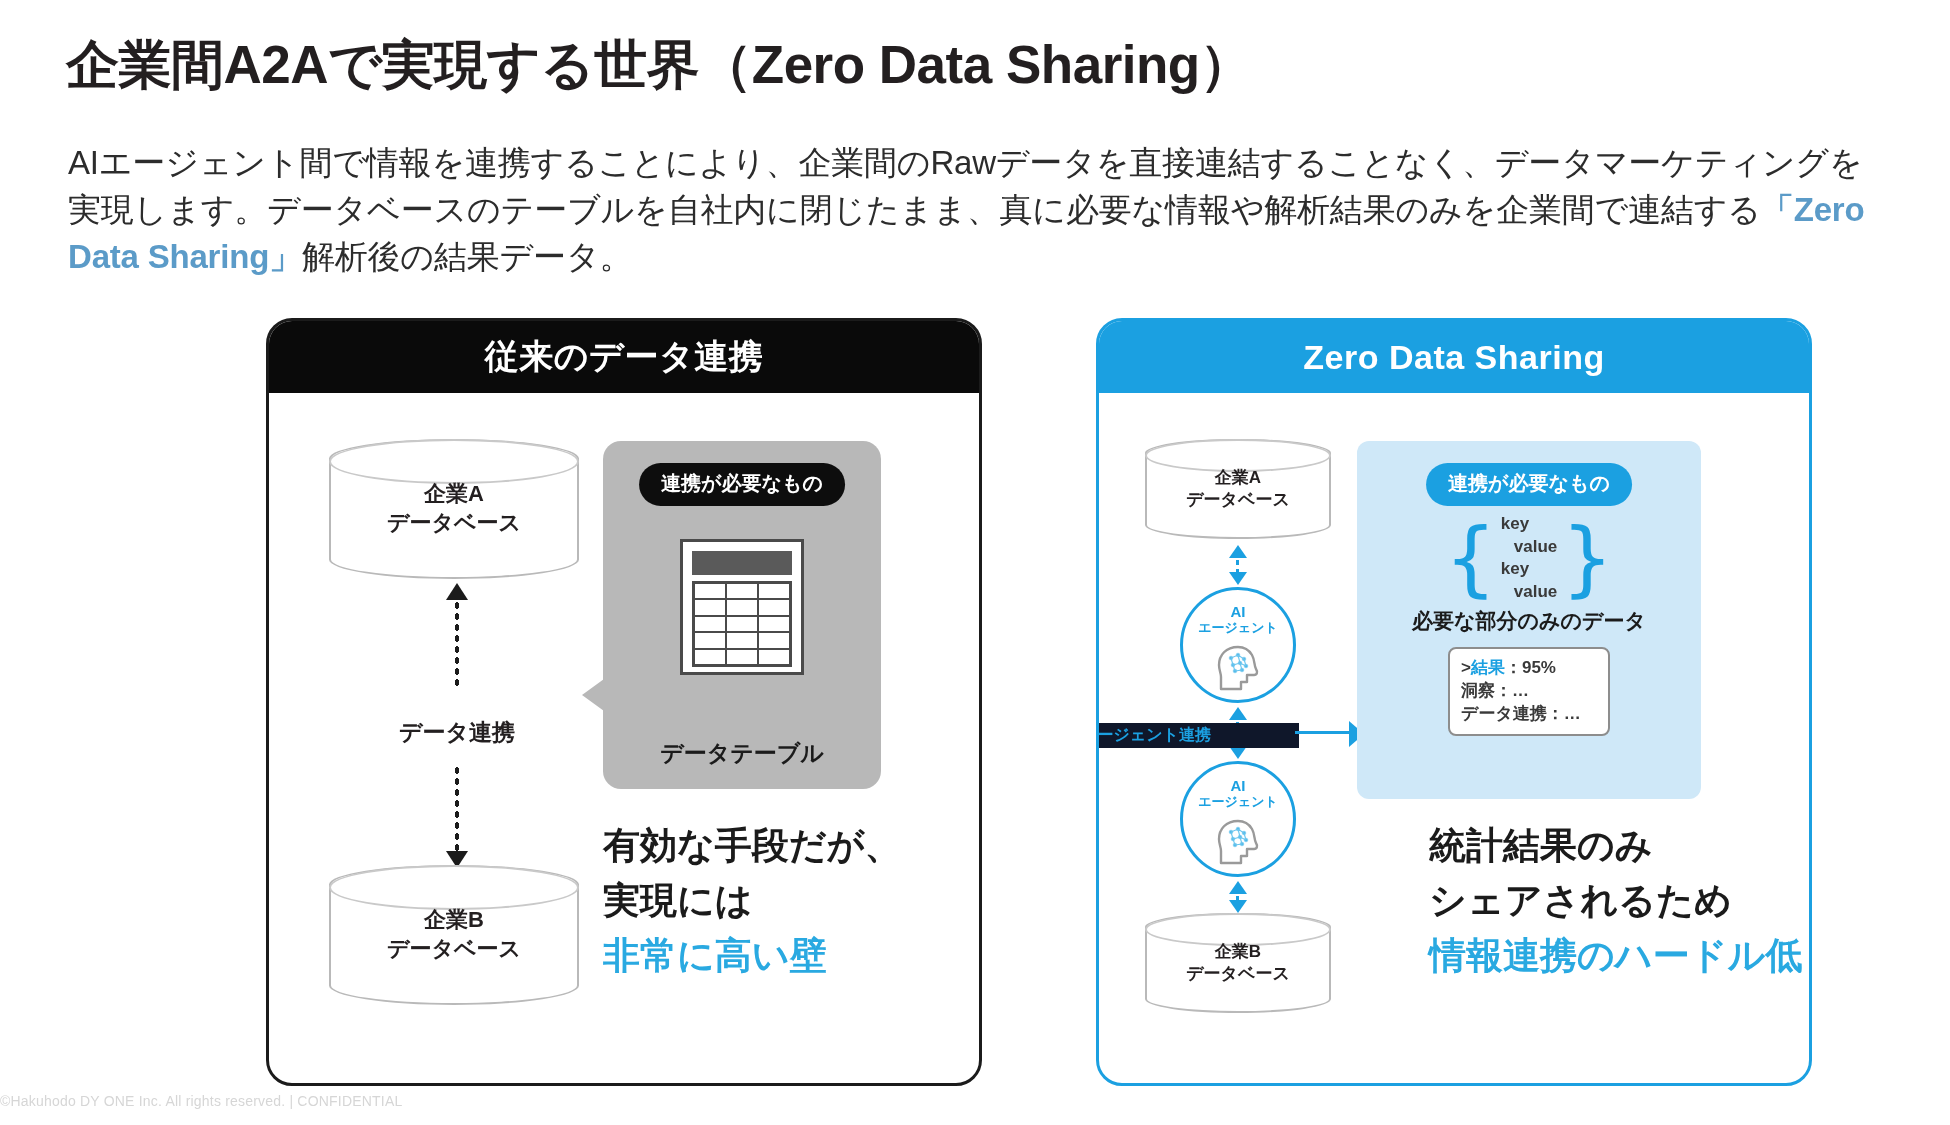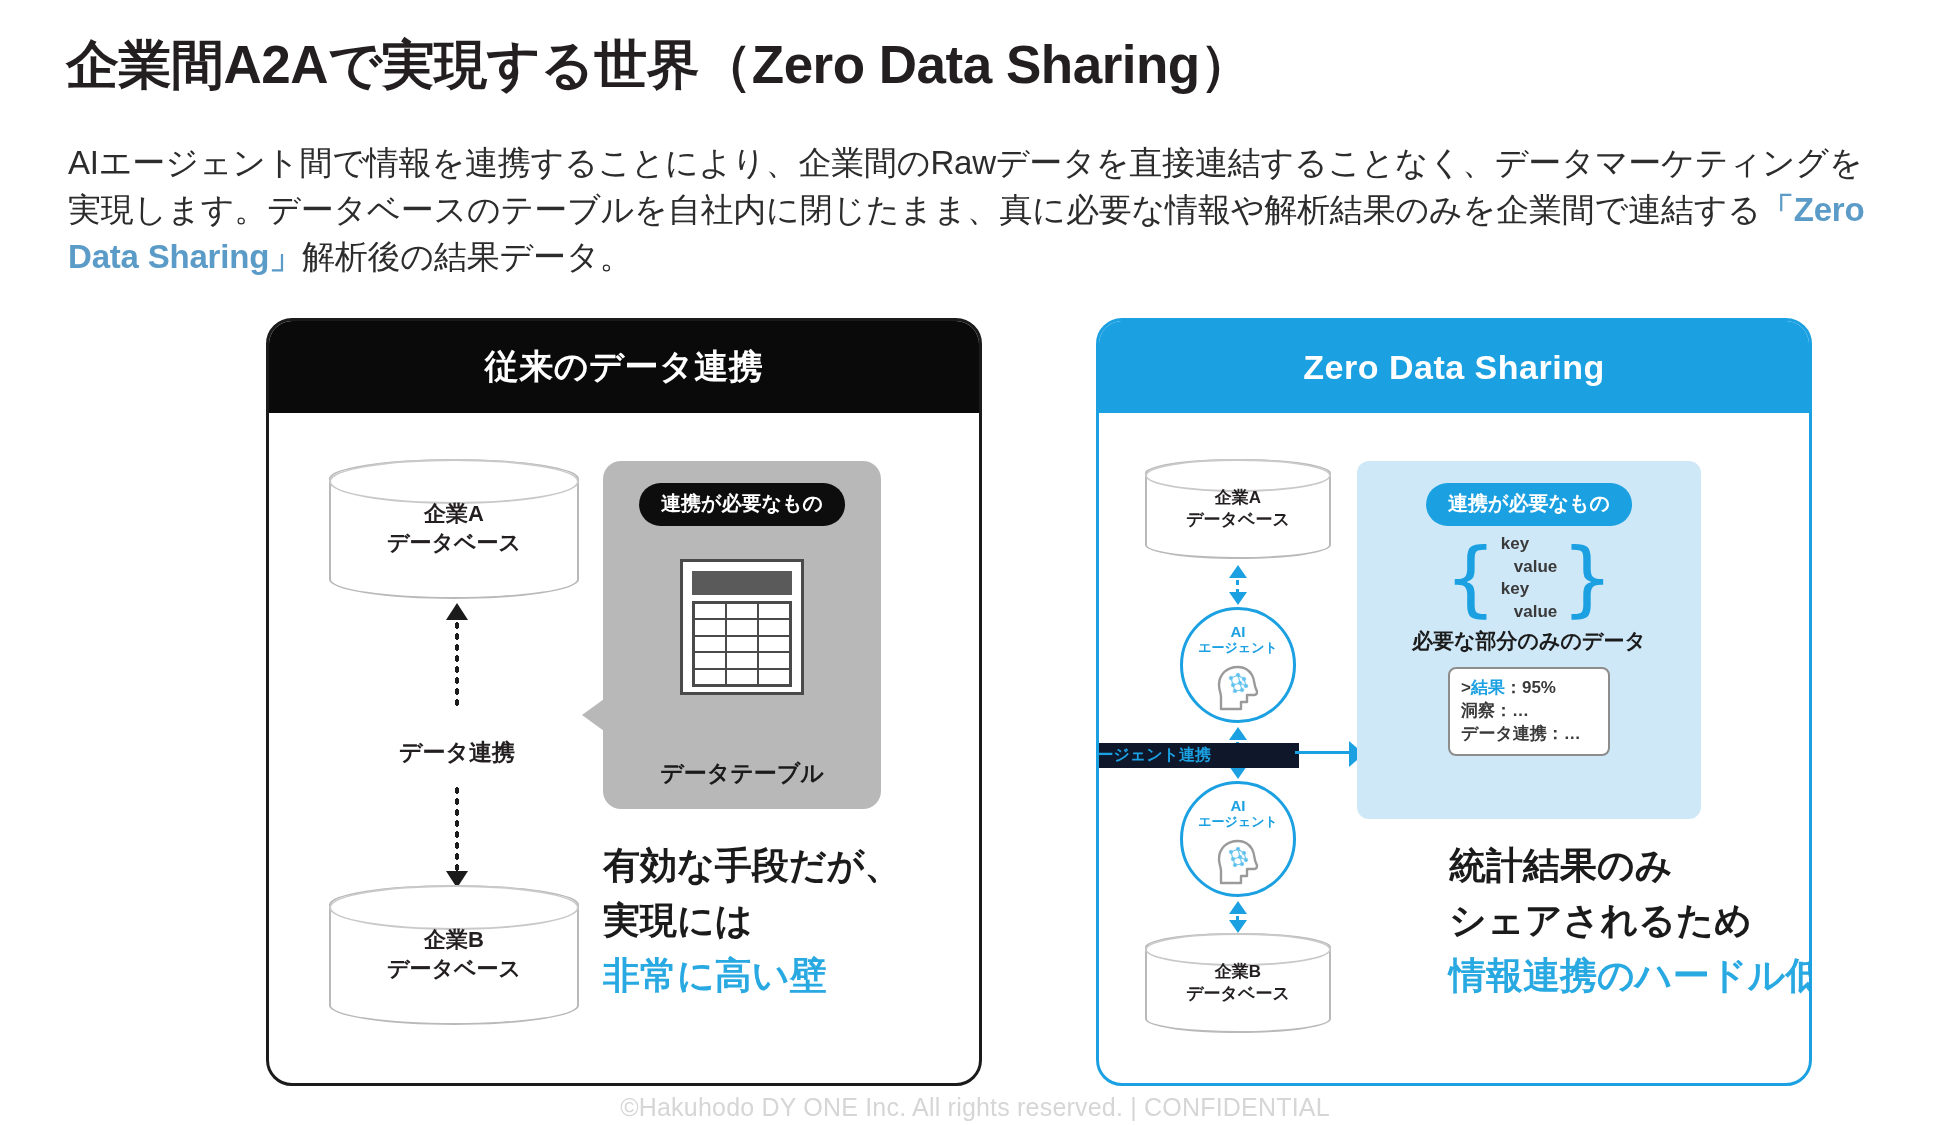--- a/index.html
+++ b/index.html
@@ -49,21 +49,21 @@
     left: 266px; top: 318px;
     width: 716px; height: 768px;
     border: 3px solid #1b1b1b;
   }
   .panel-right {
     left: 1096px; top: 318px;
     width: 716px; height: 768px;
     border: 3px solid #1ba0e1;
   }
   .panel-header {
-    height: 92px;
+    height: 72px;
     display: flex; align-items: center; justify-content: center;
     font-size: 34px;
     font-weight: bold;
     color: #ffffff;
     letter-spacing: 0.5px;
   }
   .panel-left .panel-header { background: #0a0a0a; }
   .panel-right .panel-header { background: #1ba0e1; }
   .panel-body { position: relative; height: 670px; }
 
@@ -183,21 +183,21 @@
 
   
   .concl {
     position: absolute;
     font-weight: bold;
     line-height: 1.48;
   }
   .concl .ln { display: block; white-space: nowrap; font-family: Liberation Serif, serif; }
   .concl .blue { color: #29a9e1; }
   .concl-left  { left: 334px; top: 426px; font-size: 37px; color: #1b1b1b; }
-  .concl-right { left: 350px; top: 426px; font-size: 37px; color: #1b1b1b; }
+  .concl-right { left: 330px; top: 426px; font-size: 37px; color: #1b1b1b; }
 
   
   .bluebox {
     position: absolute;
     left: 258px; top: 48px;
     width: 344px; height: 358px;
     background: #cfe8f8;
     border-radius: 12px;
   }
   .braces {
@@ -309,22 +309,21 @@
     width: 0; height: 0;
     border-top: 13px solid transparent;
     border-bottom: 13px solid transparent;
     border-left: 15px solid #1ba0e1;
   }
 
   
   .footer {
     position: absolute;
     left: 0; right: 0; top: 1093px;
-    text-align: center;
-    font-size: 25px;
+    font-size: 14px;
     color: #d6d6d6;
     letter-spacing: 0.2px;
   }
 </style>
 </head>
 <body>
 
 <div class="slide">
 
   <div class="title">企業間A2Aで実現する世界（Zero Data Sharing）</div>

